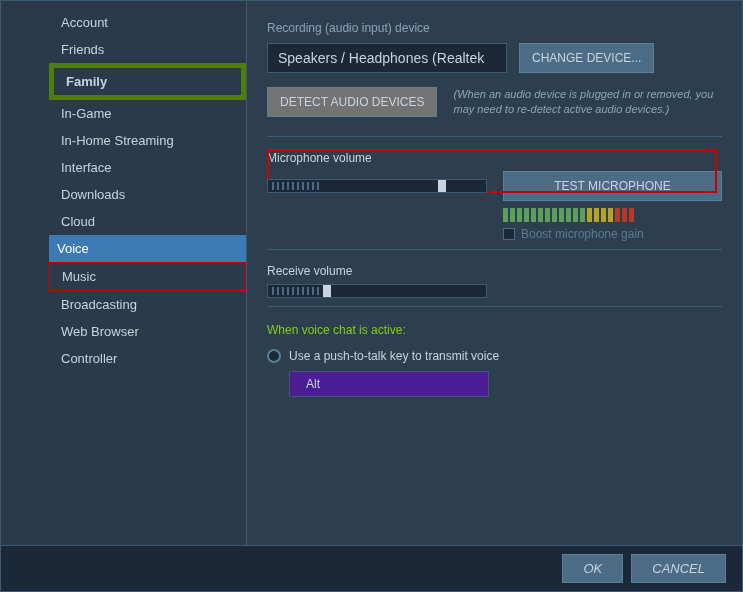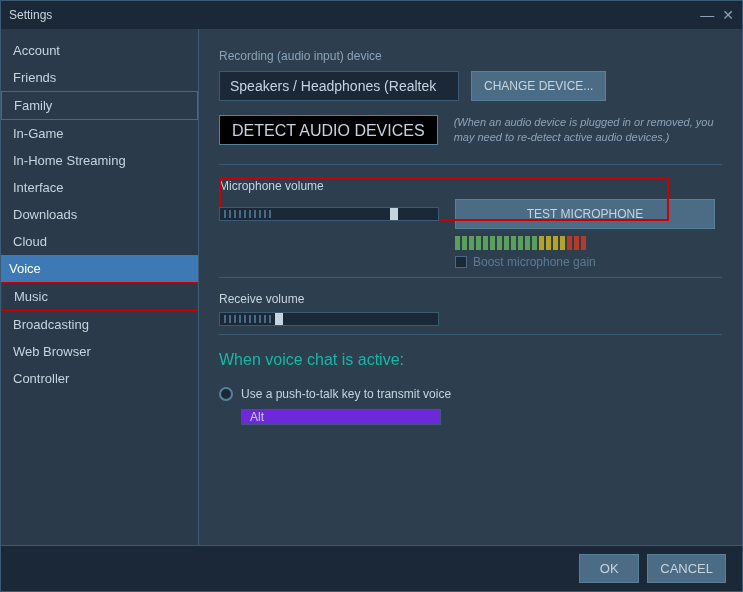--- a/index.html
+++ b/index.html
@@ -50,20 +50,21 @@
       display: flex;
       flex: 1;
       overflow: hidden;
     }
     .sidebar {
       width: 198px;
       background: #2a3a4a;
       border-right: 1px solid #3d5a73;
       padding-top: 8px;
       flex-shrink: 0;
+      margin-left: 48px;
     }
     .sidebar-item {
       padding: 6px 12px;
       cursor: pointer;
       color: #c6d4df;
       font-size: 13px;
     }
     .sidebar-item.active {
       background: #3d7ab5;
       color: #fff;
@@ -104,25 +105,25 @@
       cursor: pointer;
       height: 30px;
     }
     .detect-row {
       display: flex;
       align-items: flex-start;
       gap: 16px;
       margin-bottom: 18px;
     }
     .detect-btn {
-      background: #000000;
+      background: #737373;
       border: 1px solid #5a8099;
       color: #c6d4df;
       padding: 6px 12px;
-      font-size: 16px;
+      font-size: 12px;
       cursor: pointer;
       white-space: nowrap;
       height: 30px;
     }
     .detect-note {
       color: #8ba3b8;
       font-size: 11px;
       line-height: 1.4;
       font-style: italic;
     }
@@ -209,23 +210,23 @@
       flex-shrink: 0;
     }
     .checkbox-label-disabled {
       color: #5a7a94;
       font-size: 12px;
     }
     .voice-active-section {
       margin-top: 16px;
     }
     .voice-active-label {
-      color: #14b8a6;
-      font-size: 16px;
-      margin-bottom: 18px;
+      color: #84cc16;
+      font-size: 12px;
+      margin-bottom: 12px;
     }
     .radio-row {
       display: flex;
       align-items: center;
       gap: 8px;
       margin-bottom: 8px;
     }
     .radio-btn {
       width: 14px;
       height: 14px;
@@ -244,75 +245,69 @@
       width: 7px;
       height: 7px;
       border-radius: 50%;
       background: #5a8099;
     }
     .radio-label {
       color: #c6d4df;
       font-size: 12px;
     }
     .push-to-talk-input {
-      background: #6d28d9;
+      background: #4c1d95;
       border: 1px solid #3d5a73;
       color: #c6d4df;
-      padding: 4px 8px;
+      padding: 4px 16px;
       font-size: 12px;
       width: 200px;
-      height: 16px;
+      height: 26px;
       margin-left: 22px;
     }
     .footer {
       background: #1b2838;
       height: 46px;
       display: flex;
       align-items: center;
       justify-content: flex-end;
       padding: 0 16px;
       gap: 8px;
       border-top: 1px solid #3d5a73;
       flex-shrink: 0;
     }
     .footer-btn {
       background: #4c6b84;
       border: 1px solid #5a8099;
       color: #c6d4df;
-      padding: 6px 12px;
+      padding: 6px 20px;
       font-size: 13px;
       cursor: pointer;
       min-width: 60px;
+      font-style: italic;
     }
     
     .annotation-box {
       position: absolute;
       border: 2px solid #cc0000;
       pointer-events: none;
     }
     .vol-section-wrapper {
       position: relative;
     }
   </style>
 </head>
 <body>
 
 <div class="window">
-  <div class="title-bar">
-    <span class="title-bar-title">Settings</span>
-    <div class="title-bar-controls">
-      <button class="title-bar-btn">—</button>
-      <button class="title-bar-btn">✕</button>
-    </div>
-  </div>
   <div class="content">
     <div class="sidebar">
       <div class="sidebar-item">Account</div>
       <div class="sidebar-item">Friends</div>
-      <div class="sidebar-item" style="border: 1px solid #4d7c0f;">Family</div>
+      <div class="sidebar-item" style="border: 5px solid #4d7c0f; font-weight: bold;">Family</div>
       <div class="sidebar-item">In-Game</div>
       <div class="sidebar-item">In-Home Streaming</div>
       <div class="sidebar-item">Interface</div>
       <div class="sidebar-item">Downloads</div>
       <div class="sidebar-item">Cloud</div>
       <div class="sidebar-item active">Voice</div>
       <div class="sidebar-item" style="border: 1px solid #cc0000;">Music</div>
       <div class="sidebar-item">Broadcasting</div>
       <div class="sidebar-item">Web Browser</div>
       <div class="sidebar-item">Controller</div>

